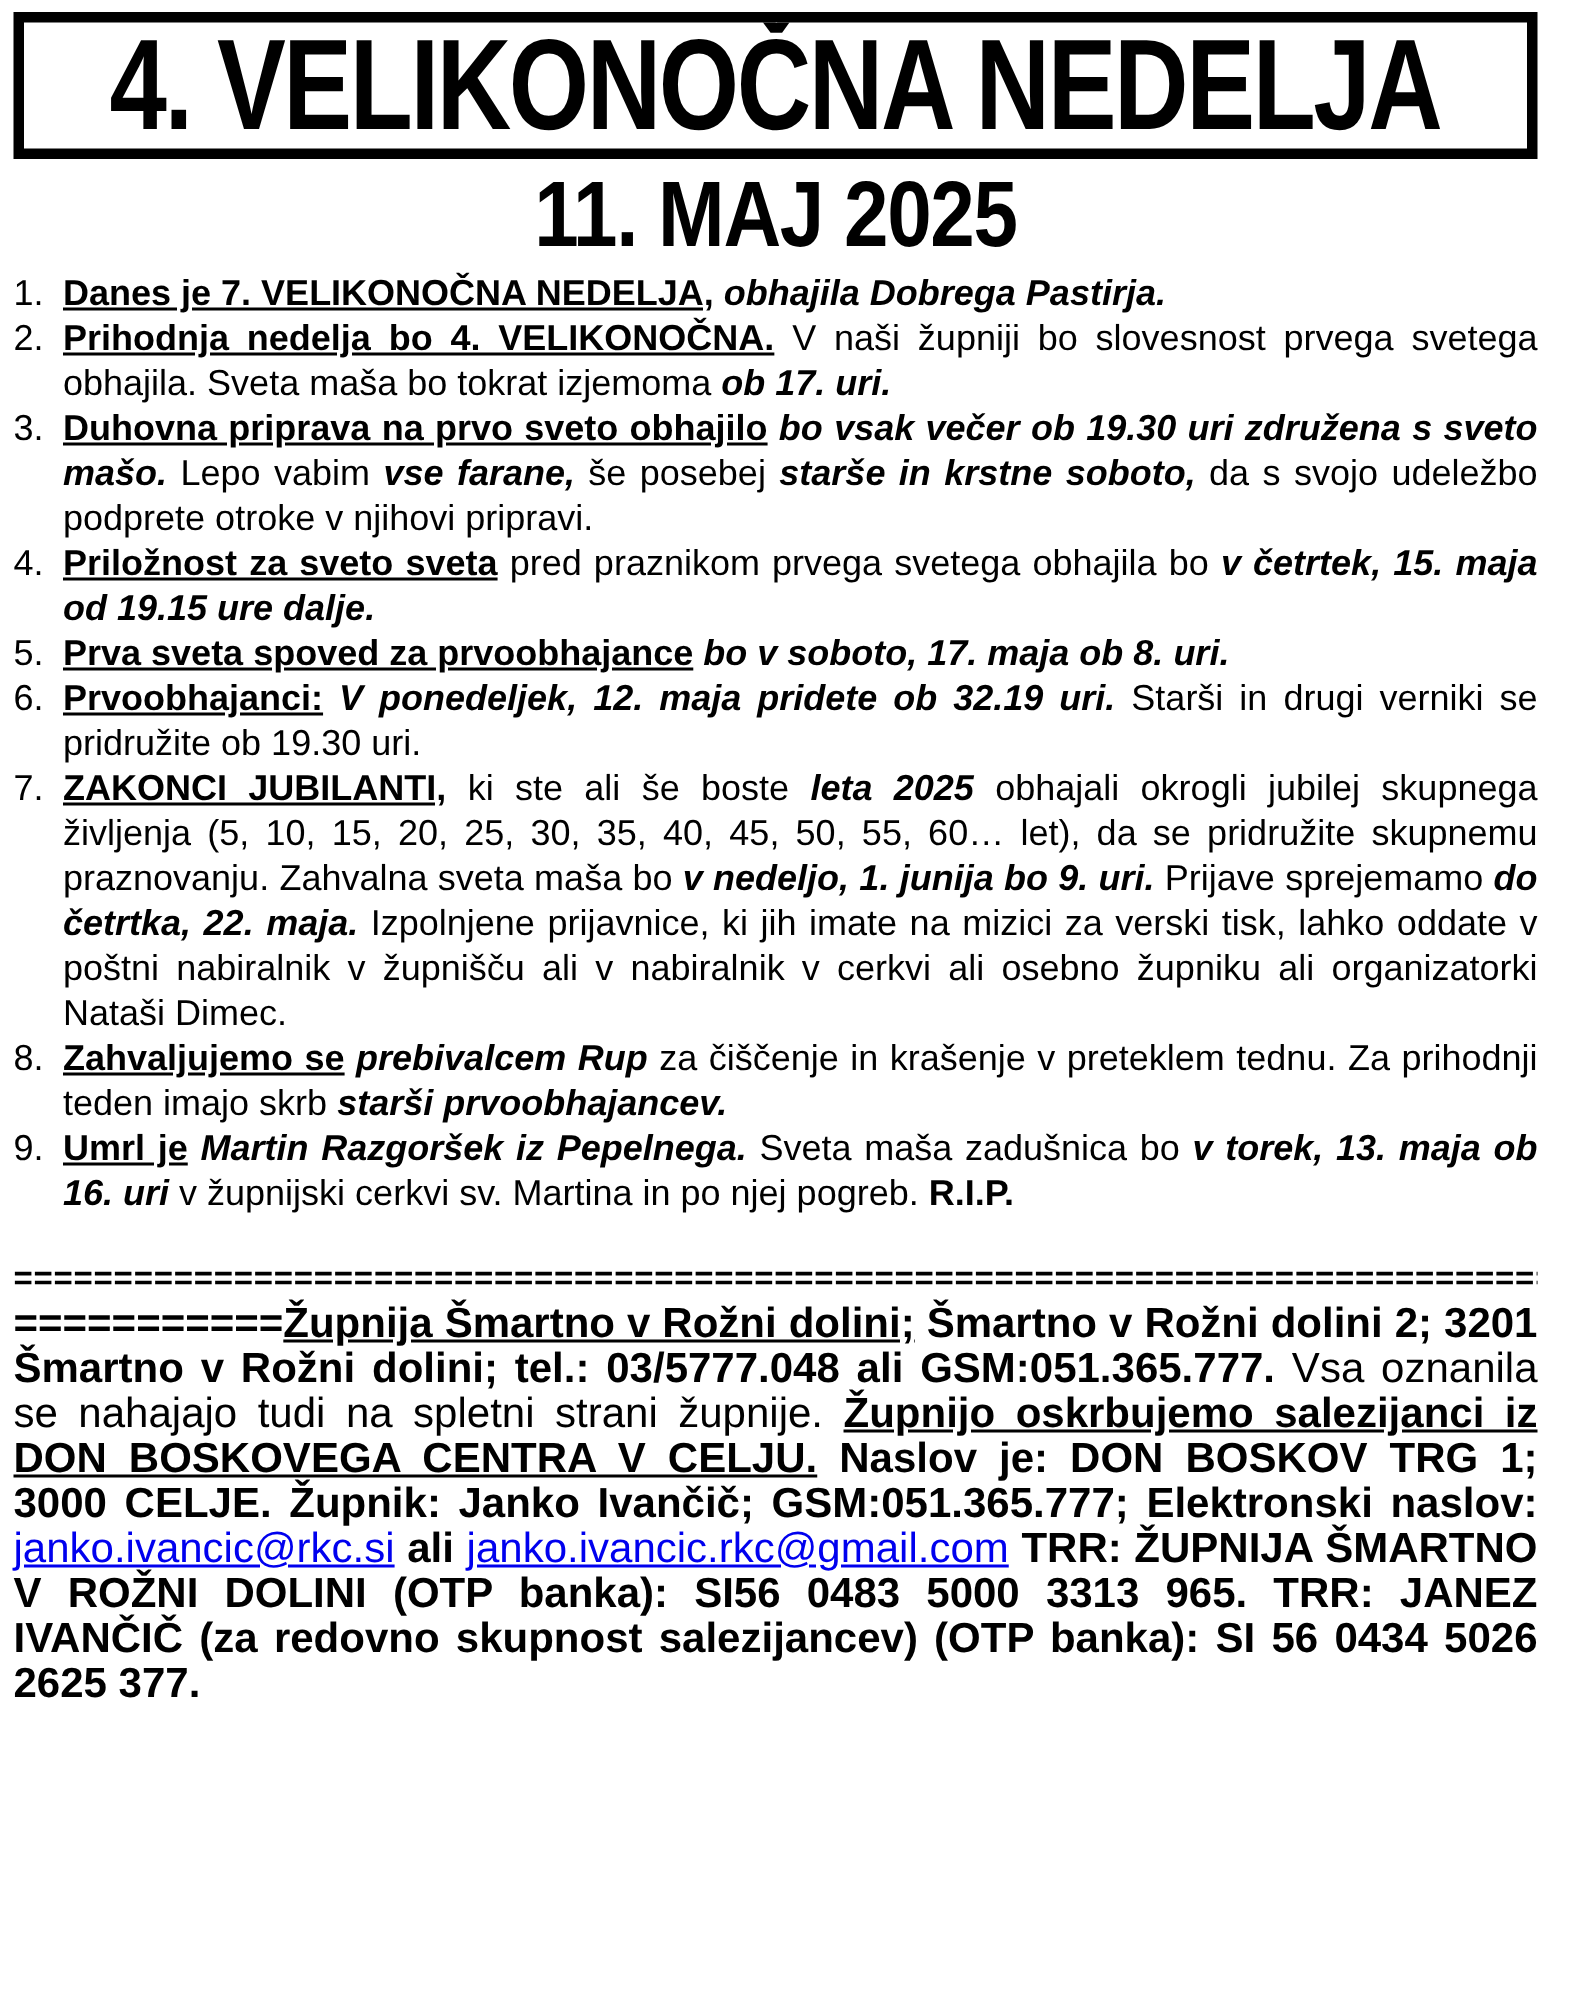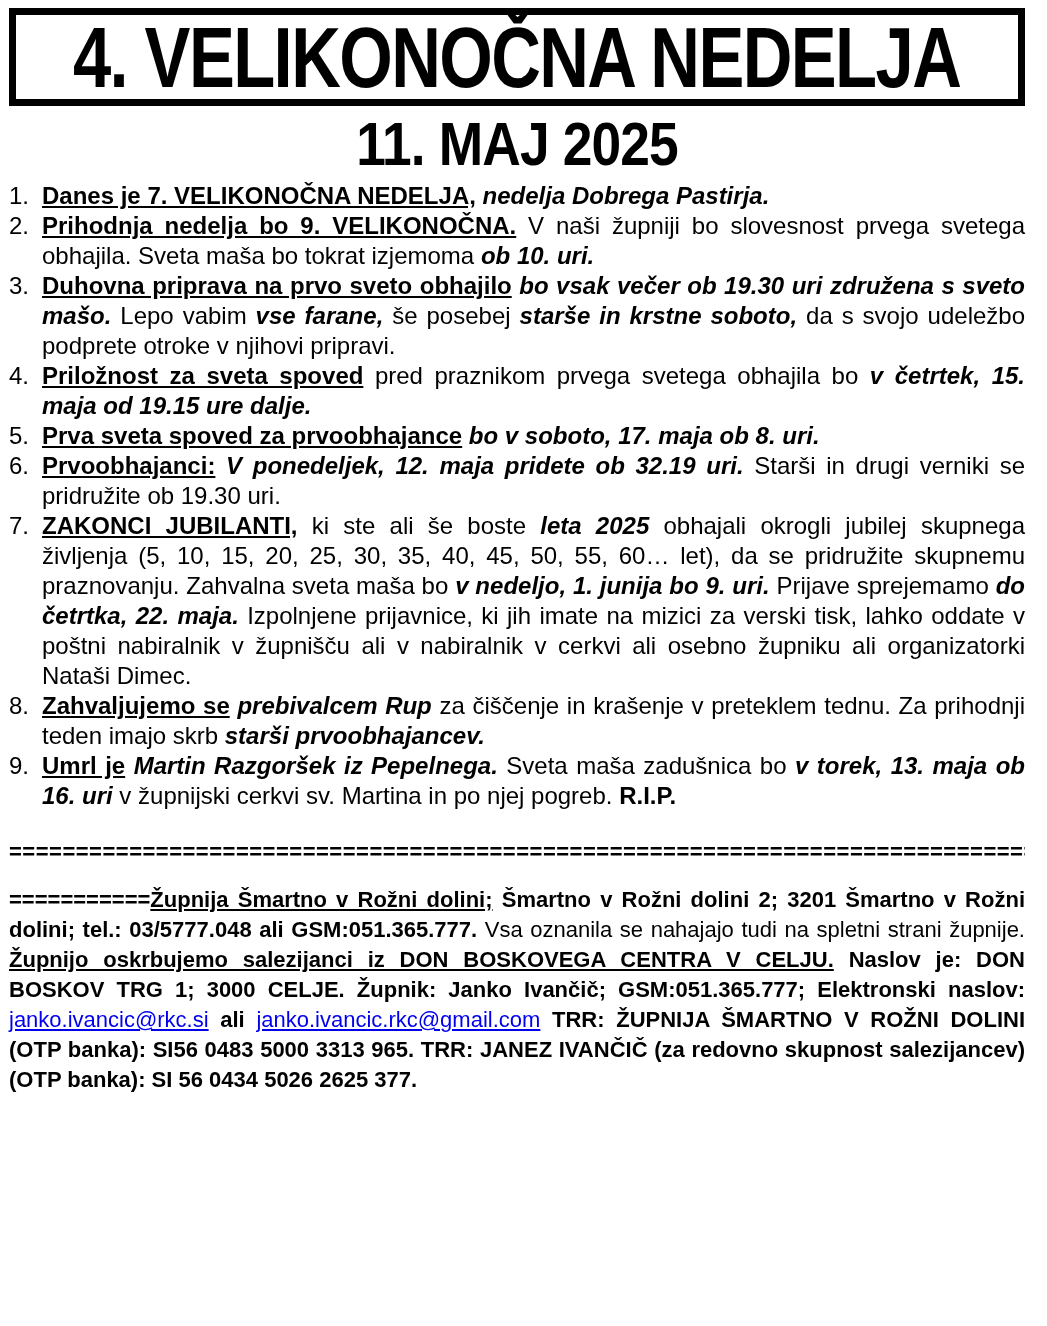--- a/index.html
+++ b/index.html
@@ -69,24 +69,23 @@
   .divider {
     margin-top: 26px;
     font-size: 22px;
     font-weight: bold;
     line-height: 30px;
     white-space: nowrap;
     overflow: hidden;
     letter-spacing: 0.5px;
   }
   .footer {
-    font-size: 22px;
+    font-size: 28px;
     line-height: 30px;
     text-align: justify;
-    margin-top: 18px;
   }
   .footer a.link {
     color: #0000EE;
     text-decoration: underline;
     font-weight: normal;
   }
 </style>
 </head>
 <body>
 
@@ -94,33 +93,33 @@
 
   <div class="title-box">
     <div class="title-text">4. VELIKONOČNA NEDELJA</div>
   </div>
 
   <div class="subtitle">11. MAJ 2025</div>
 
   <ol class="announcements" id="announcements">
       <li class="item">
         <span class="item-num">1.</span>
-        <div class="item-content"><span class="bu">Danes je 7. VELIKONOČNA NEDELJA,</span><span class="bi"> nedelja Dobrega Pastirja.</span></div>
+        <div class="item-content"><span class="bu">Danes je 7. VELIKONOČNA NEDELJA,</span><span class="bi"> obhajila Dobrega Pastirja.</span></div>
       </li>
       <li class="item">
         <span class="item-num">2.</span>
-        <div class="item-content"><span class="bu">Prihodnja nedelja bo 9. VELIKONOČNA.</span><span> V naši župniji bo slovesnost prvega svetega obhajila. Sveta maša bo tokrat izjemoma </span><span class="bi">ob 10. uri.</span></div>
+        <div class="item-content"><span class="bu">Prihodnja nedelja bo 4. VELIKONOČNA.</span><span> V naši župniji bo slovesnost prvega svetega obhajila. Sveta maša bo tokrat izjemoma </span><span class="bi">ob 17. uri.</span></div>
       </li>
       <li class="item">
         <span class="item-num">3.</span>
         <div class="item-content"><span class="bu">Duhovna priprava na prvo sveto obhajilo</span><span class="bi"> bo vsak večer ob 19.30 uri združena s sveto mašo.</span><span> Lepo vabim </span><span class="bi">vse farane,</span><span> še posebej </span><span class="bi">starše in krstne soboto,</span><span> da s svojo udeležbo podprete otroke v njihovi pripravi.</span></div>
       </li>
       <li class="item">
         <span class="item-num">4.</span>
-        <div class="item-content"><span class="bu">Priložnost za sveta spoved</span><span> pred praznikom prvega svetega obhajila bo </span><span class="bi">v četrtek, 15. maja od 19.15 ure dalje.</span></div>
+        <div class="item-content"><span class="bu">Priložnost za sveto sveta</span><span> pred praznikom prvega svetega obhajila bo </span><span class="bi">v četrtek, 15. maja od 19.15 ure dalje.</span></div>
       </li>
       <li class="item">
         <span class="item-num">5.</span>
         <div class="item-content"><span class="bu">Prva sveta spoved za prvoobhajance</span><span class="bi"> bo v soboto, 17. maja ob 8. uri.</span></div>
       </li>
       <li class="item">
         <span class="item-num">6.</span>
         <div class="item-content"><span class="bu">Prvoobhajanci:</span><span class="bi"> V ponedeljek, 12. maja pridete ob 32.19 uri.</span><span> Starši in drugi verniki se pridružite ob 19.30 uri.</span></div>
       </li>
       <li class="item">

